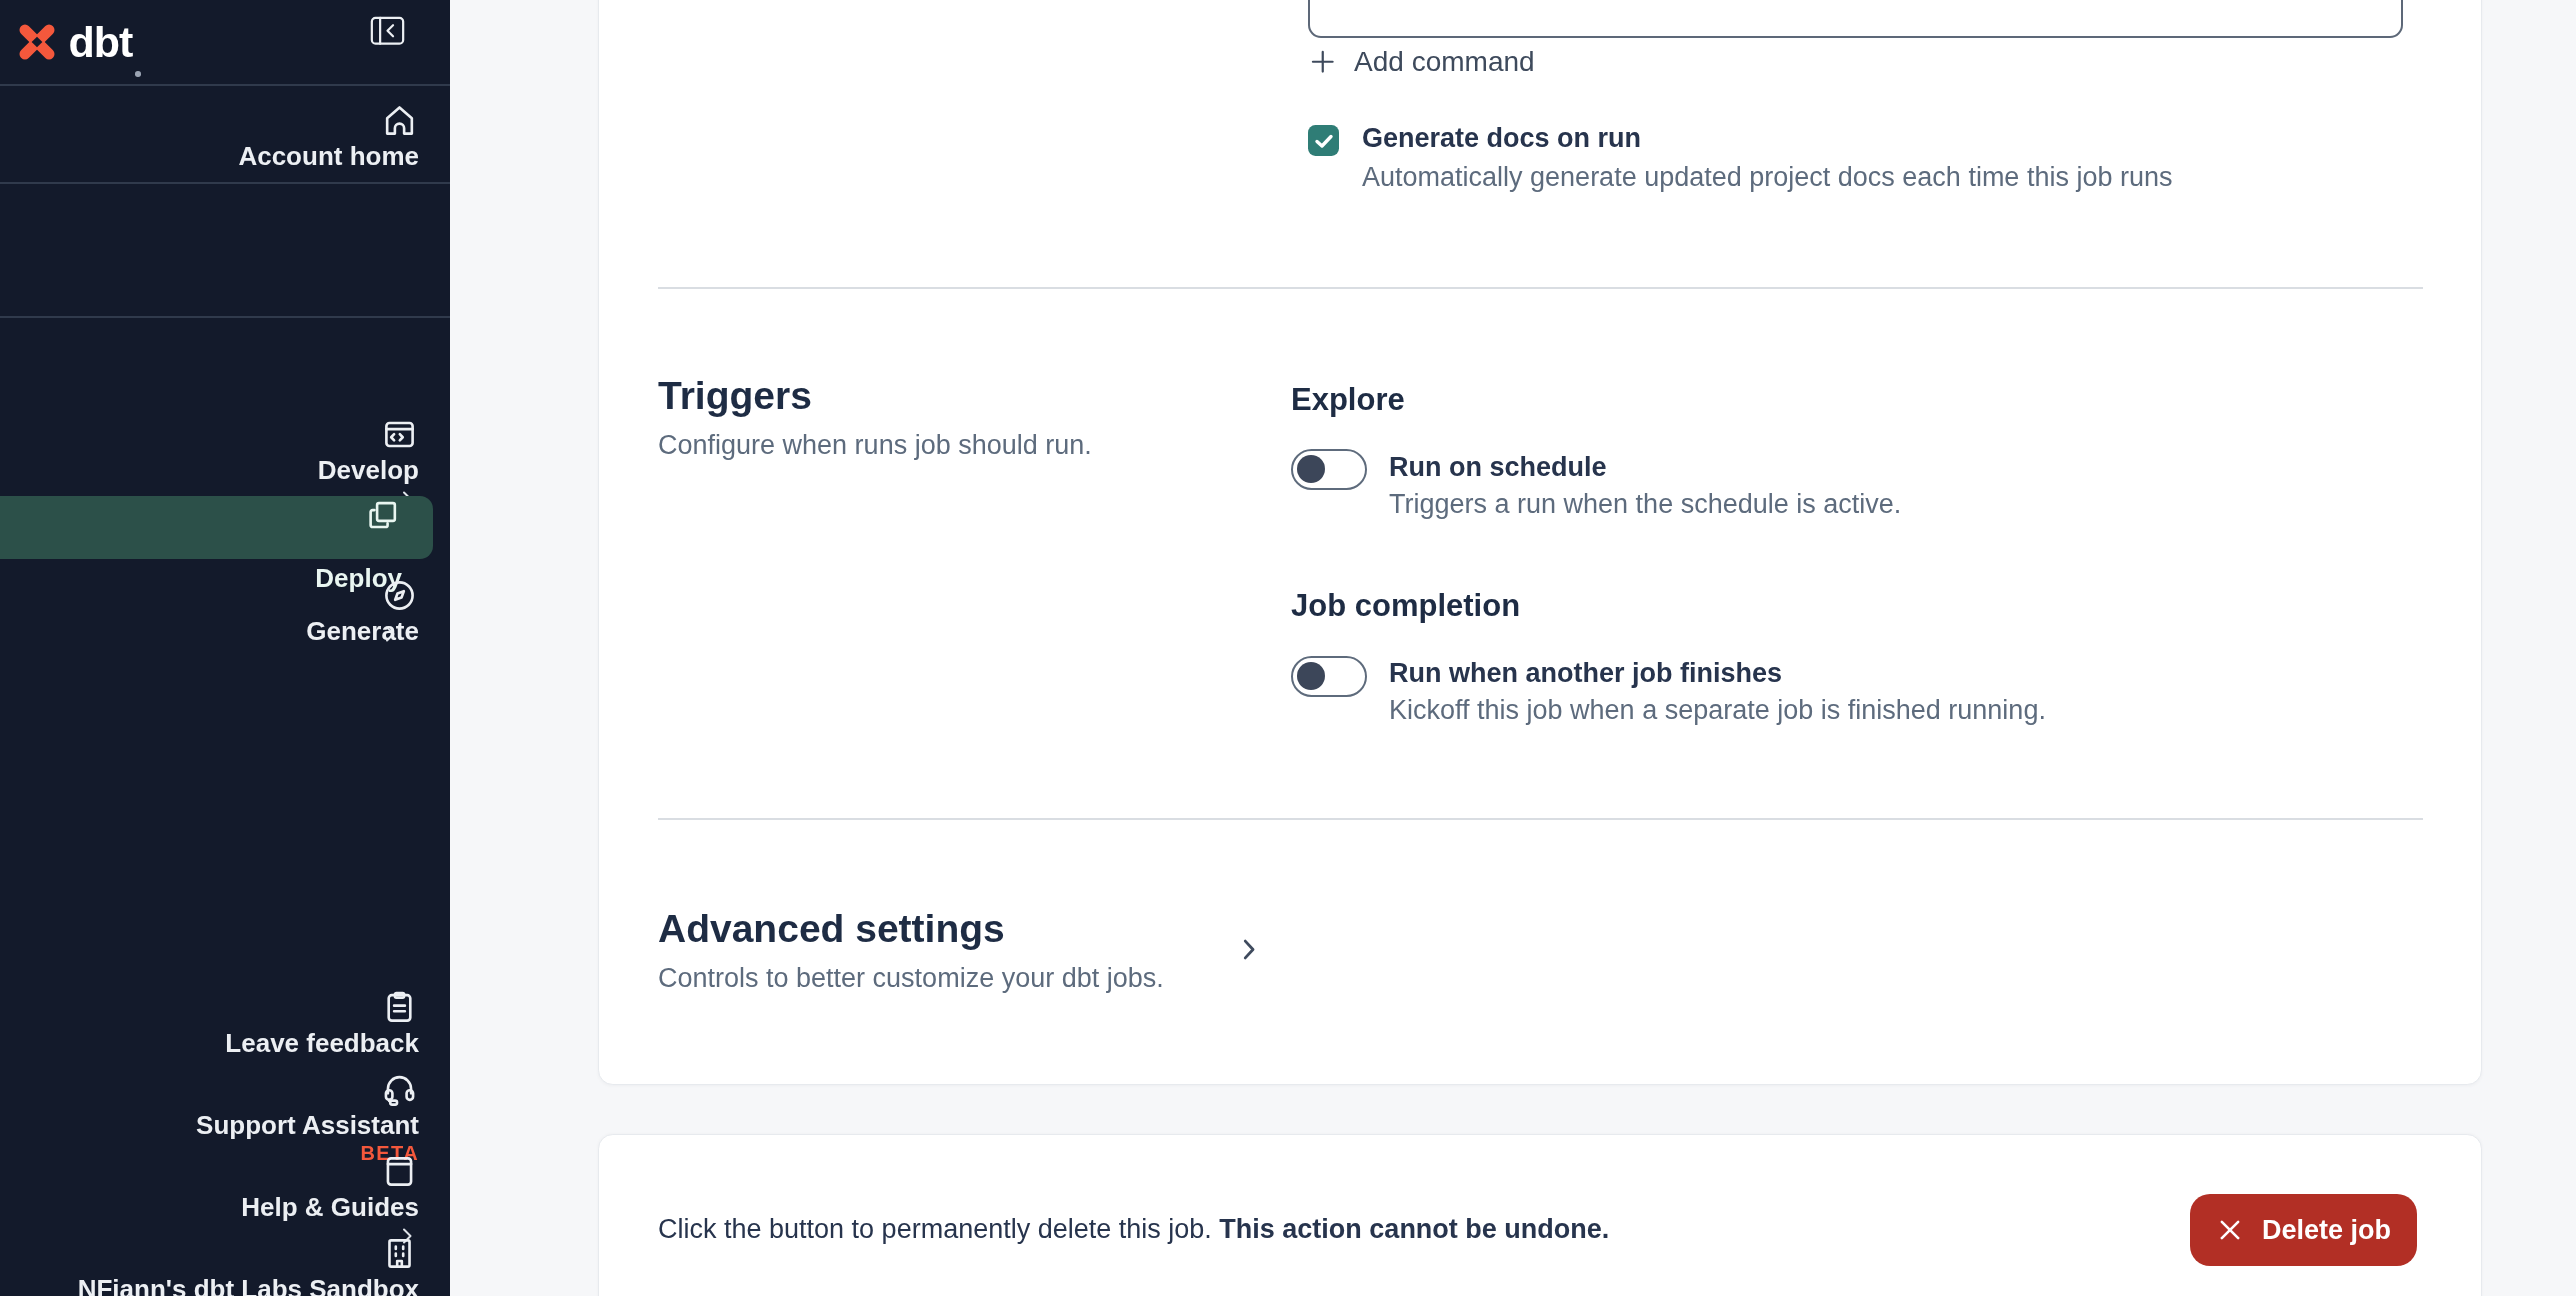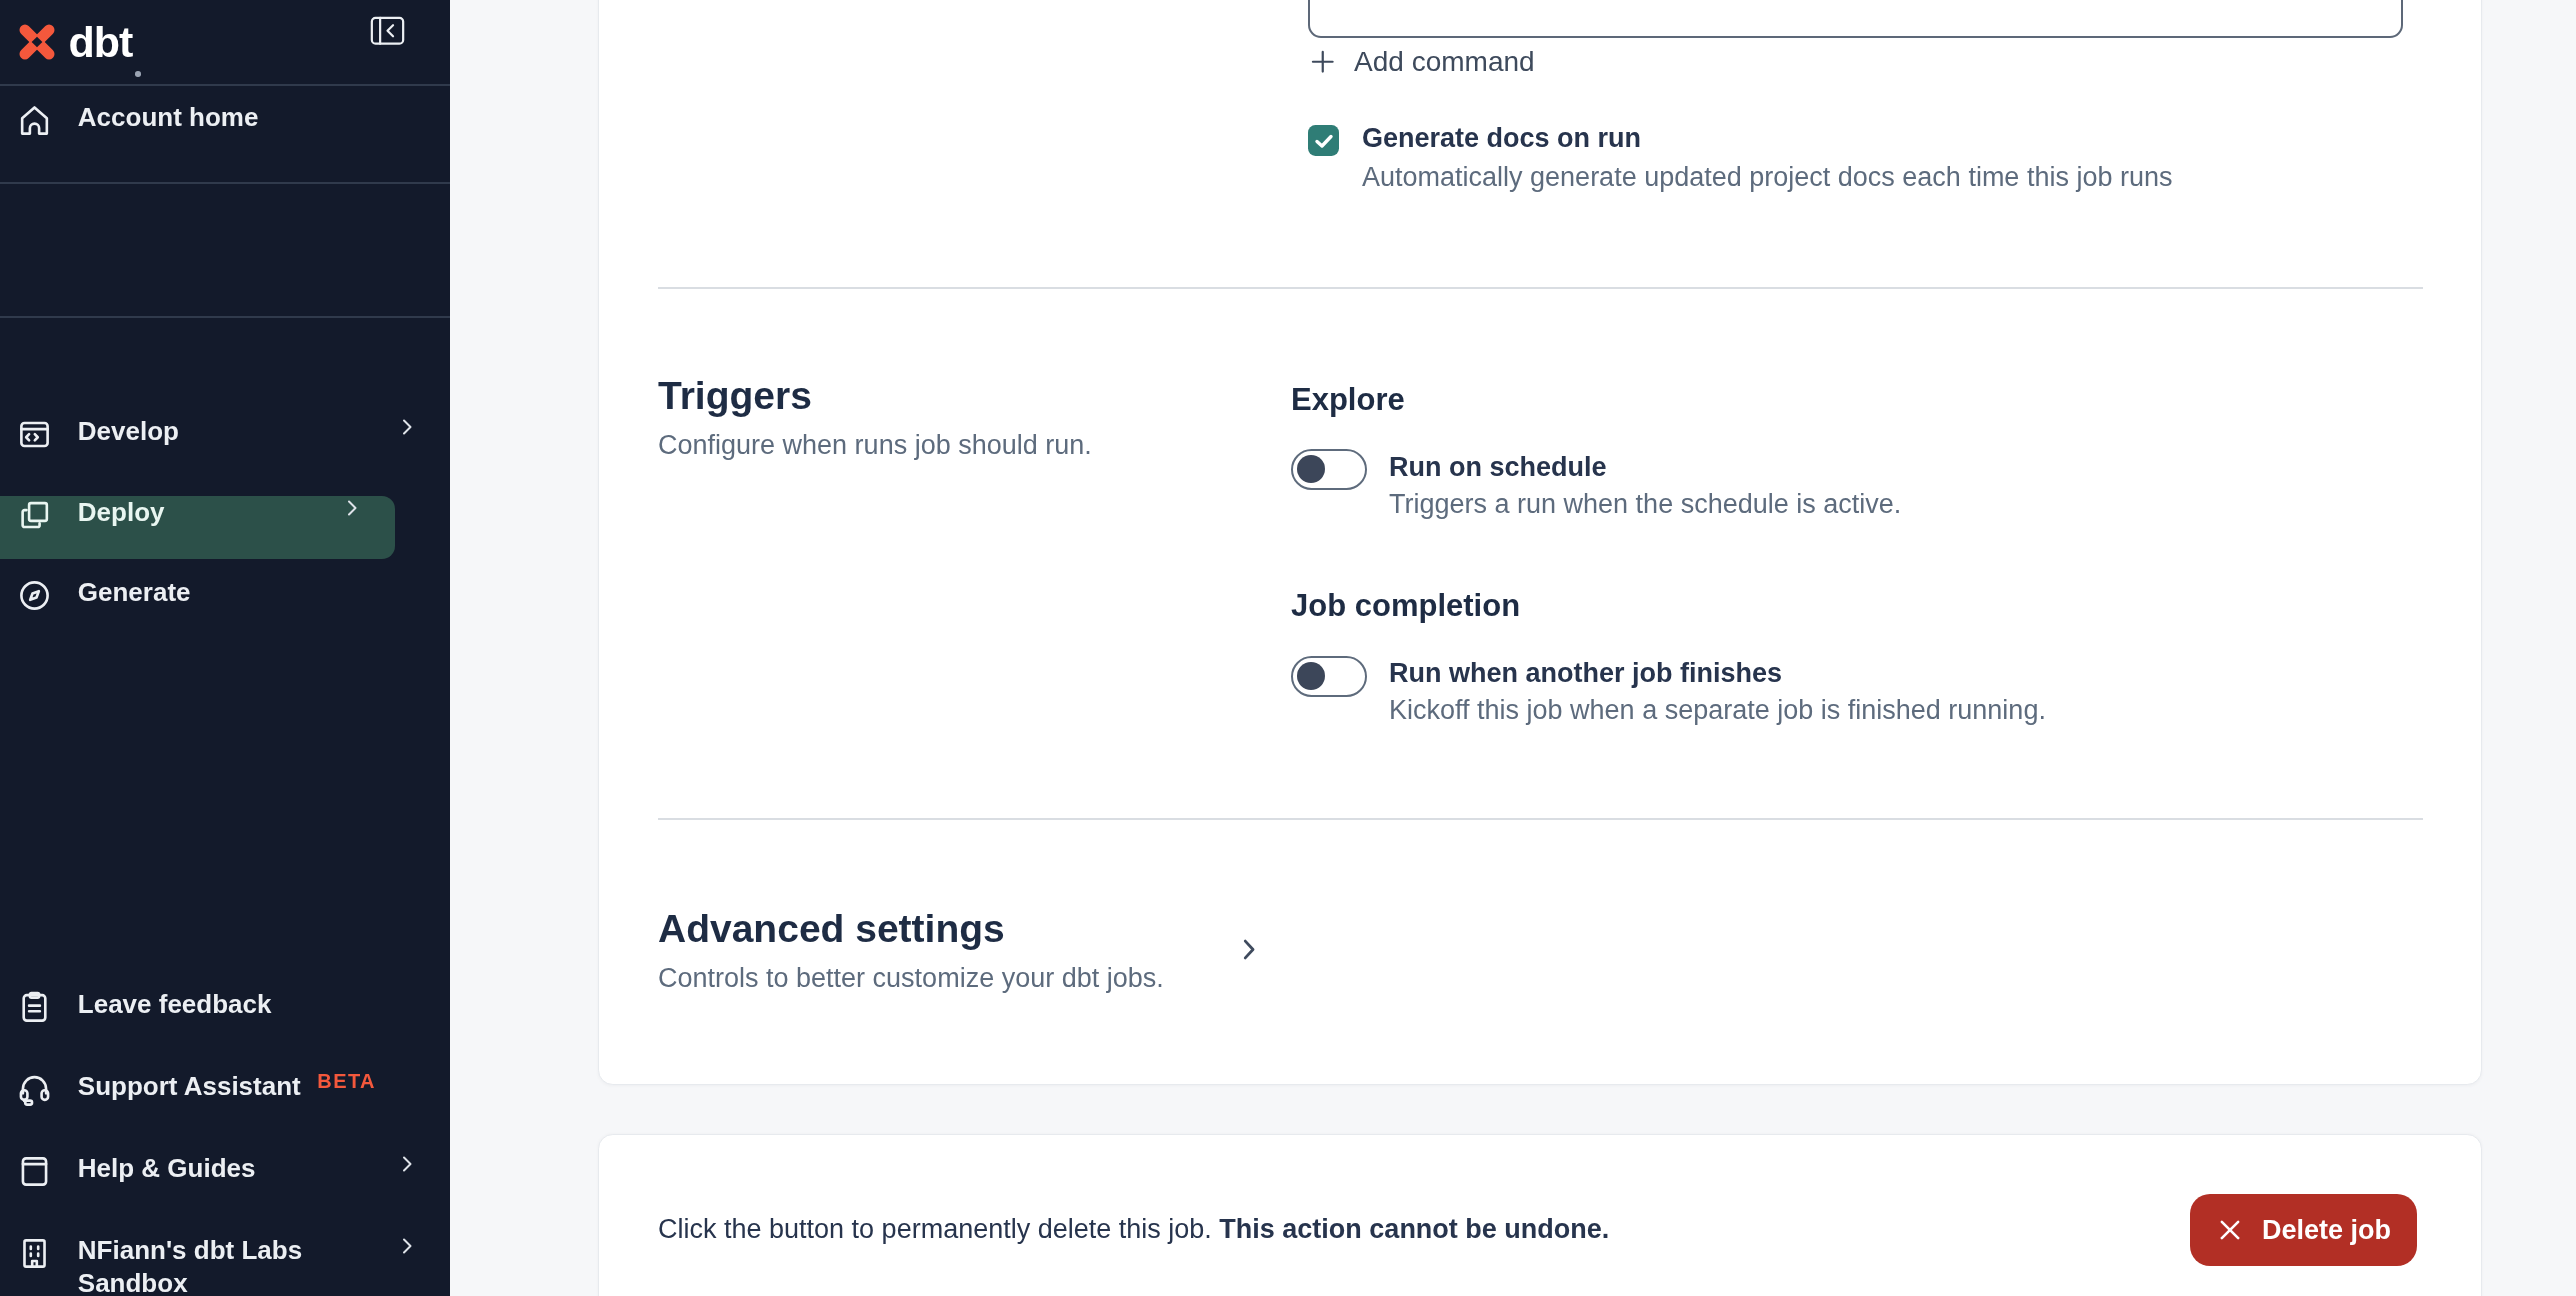--- a/index.html
+++ b/index.html
@@ -35,28 +35,28 @@
     background:var(--sidebar-bg);z-index:5;
   }
   .logo-row{position:absolute;left:0;top:0;width:100%;height:84px;display:flex;align-items:center;padding-left:13px;}
   .logo-mark{width:48px;height:48px;flex:0 0 auto;}
   .logo-text{color:#fff;font-size:43px;font-weight:700;letter-spacing:-0.9px;margin-left:7.4px;line-height:1;}
   .logo-dot{width:5.5px;height:5.5px;border-radius:50%;background:#9aa3b2;align-self:flex-end;margin:0 0 7.4px 2.8px;}
   .collapse-btn{position:absolute;right:44px;top:15.7px;width:37px;height:31px;display:flex;align-items:center;justify-content:center;cursor:pointer;}
   .sb-divider{position:absolute;left:0;width:100%;height:1.8px;background:var(--sidebar-divider);}
   .nav-row{
     position:absolute;left:0;width:100%;height:66px;
-    display:flex;align-items:flex-start;padding:0 31px 0 14.8px;cursor:pointer;
+    display:flex;align-items:flex-end;padding:0 31px 0 14.8px;cursor:pointer;flex-direction:column;
   }
   .nav-row .icn{width:39px;height:39px;flex:0 0 auto;display:flex;align-items:center;justify-content:center;}
   .nav-row .lbl{margin-left:24px;font-size:26px;font-weight:700;color:var(--sidebar-text);line-height:1.25;}
   .nav-row .chev{margin-left:auto;display:flex;}
   .nav-row.selected{
     background:var(--selected-item-bg);
-    width:395px;border-radius:0 13px 13px 0;
+    width:433px;border-radius:0 13px 13px 0;gap:27px;
   }
   .nav-row.selected .lbl{color:var(--selected-item-text);}
   .two-line{height:100px;}
   .beta{font-size:20px;font-weight:700;color:var(--accent-orange);letter-spacing:1.4px;margin-left:16.6px;}
   svg.stroke{fill:none;stroke:var(--sidebar-text);stroke-width:1.7;stroke-linecap:round;stroke-linejoin:round;}
   svg.chevron{fill:none;stroke:#dfe3e9;stroke-width:2;stroke-linecap:round;stroke-linejoin:round;}
   
   .main{position:absolute;left:450px;top:0;right:0;bottom:0;background:var(--page-bg);}
   .card{
     position:absolute;left:148px;width:1884px;

